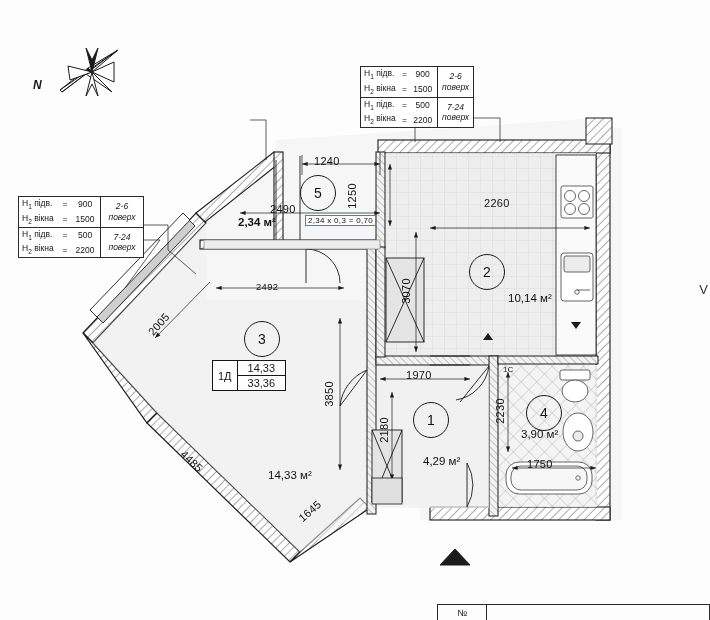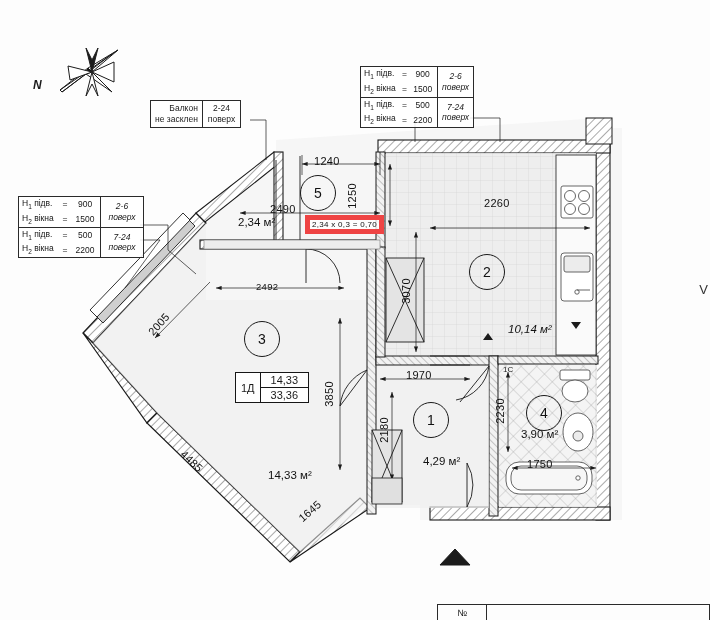--- a/index.html
+++ b/index.html
@@ -493,65 +493,55 @@
       </tr>
       <tr>
         <td class="lbl">H<sub>2</sub> вікна</td>
         <td class="eq">=</td>
         <td class="val">2200</td>
       </tr>
     </tbody>
       </table>
   </div>
 
-  <div class="balcony-note" style="left:150px; top:100px;">
-    <div class="bn-left">
-      <div>Балкон</div>
-      <div>не засклен</div>
-    </div>
-    <div class="bn-right">
-      <div>2-24</div>
-      <div>поверх</div>
-    </div>
-  </div>
 
 
   <div class="room-num" style="left:300px; top:175px;">5</div>
   <div class="room-num" style="left:469px; top:254px;">2</div>
   <div class="room-num" style="left:244px; top:321px;">3</div>
   <div class="room-num" style="left:413px; top:402px;">1</div>
   <div class="room-num" style="left:526px; top:395px;">4</div>
 
-  <div class="area" style="left:238px; top:216px;">2,34 м²</div>
-  <div class="area" style="left:508px; top:323px;font-style:italic;">10,14 м²</div>
+  <div class="area" style="left:238px; top:216px;font-weight:bold;">2,34 м²</div>
+  <div class="area" style="left:508px; top:292px;">10,14 м²</div>
   <div class="area" style="left:268px; top:469px;">14,33 м²</div>
   <div class="area" style="left:423px; top:455px;">4,29 м²</div>
   <div class="area" style="left:521px; top:428px;">3,90 м²</div>
 
-  <div class="dim small" style="left:305px; top:215px; border:5px solid #ef4444; padding:0 2px; background:rgba(255,255,255,0.8); font-size:8px;">2,34 х 0,3 = 0,70</div>
+  <div class="dim small" style="left:305px; top:215px; border:1px solid #ef4444; padding:0 2px; background:rgba(255,255,255,0.8); font-size:8px;">2,34 х 0,3 = 0,70</div>
 
   <div class="dim" style="left:314px; top:155px;">1240</div>
   <div class="dim" style="left:270px; top:203px;">2490</div>
   <div class="dim rot" style="left:339px; top:190px; transform:rotate(-90deg);">1250</div>
   <div class="dim" style="left:484px; top:197px;">2260</div>
   <div class="dim rot" style="left:393px; top:285px; transform:rotate(-90deg);">3070</div>
   <div class="dim rot" style="left:316px; top:388px; transform:rotate(-90deg);">3850</div>
   <div class="dim small" style="left:256px; top:281px;">2492</div>
   <div class="dim rot" style="left:146px; top:318px; transform:rotate(-48deg);">2005</div>
   <div class="dim rot" style="left:179px; top:455px; transform:rotate(44deg);">4485</div>
   <div class="dim rot" style="left:297px; top:505px; transform:rotate(-41deg);">1645</div>
   <div class="dim" style="left:406px; top:369px;">1970</div>
   <div class="dim rot" style="left:371px; top:424px; transform:rotate(-90deg);">2180</div>
   <div class="dim rot" style="left:487px; top:405px; transform:rotate(-90deg);">2230</div>
   <div class="dim" style="left:527px; top:458px;">1750</div>
 
   <div class="tag-1c" style="left:503px; top:365px;">1С</div>
   <div class="vmark">V</div>
 
-  <div class="type-box" style="left:212px; top:372px;margin-left:23px;">
+  <div class="type-box" style="left:212px; top:360px;">
     <div class="tb-code">1Д</div>
     <div class="tb-vals">
       <div>14,33</div>
       <div>33,36</div>
     </div>
   </div>
 
   <div class="compass-label">N</div>
 
   <div class="bottom-table">

